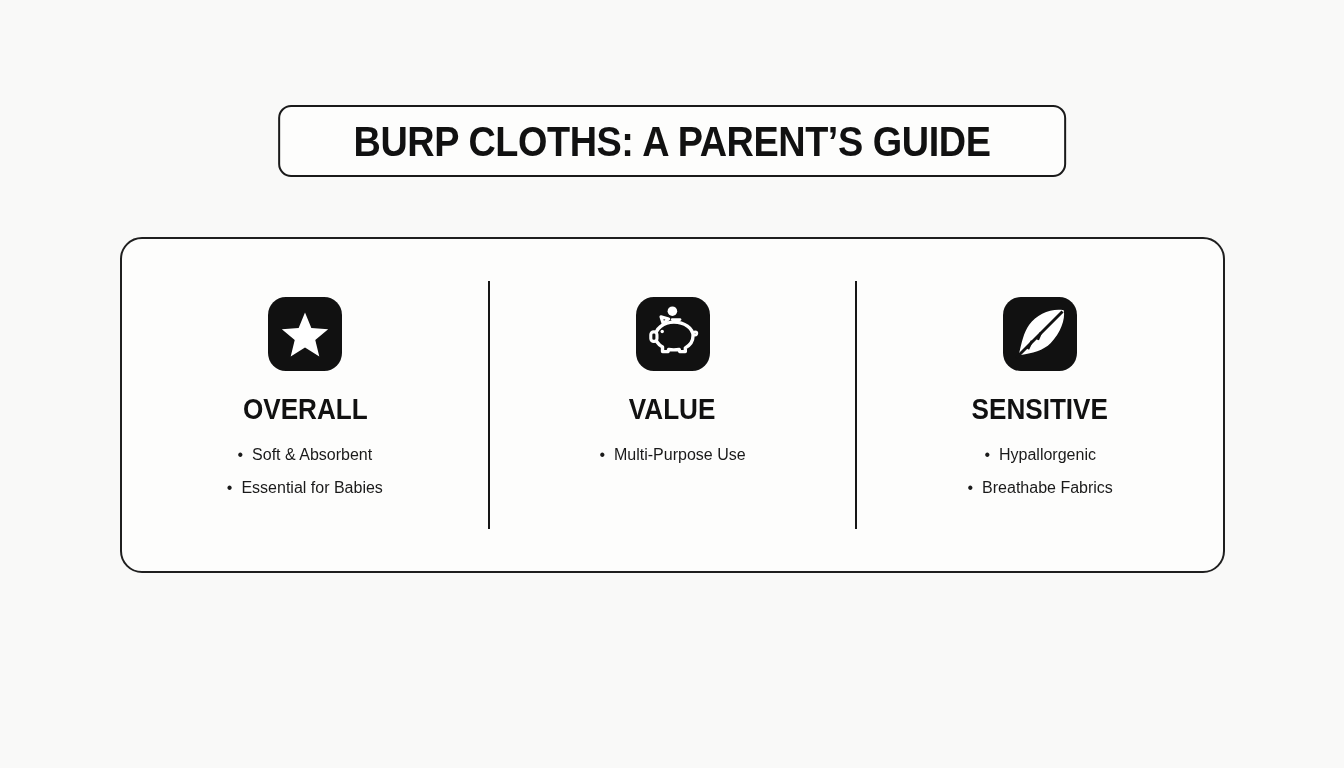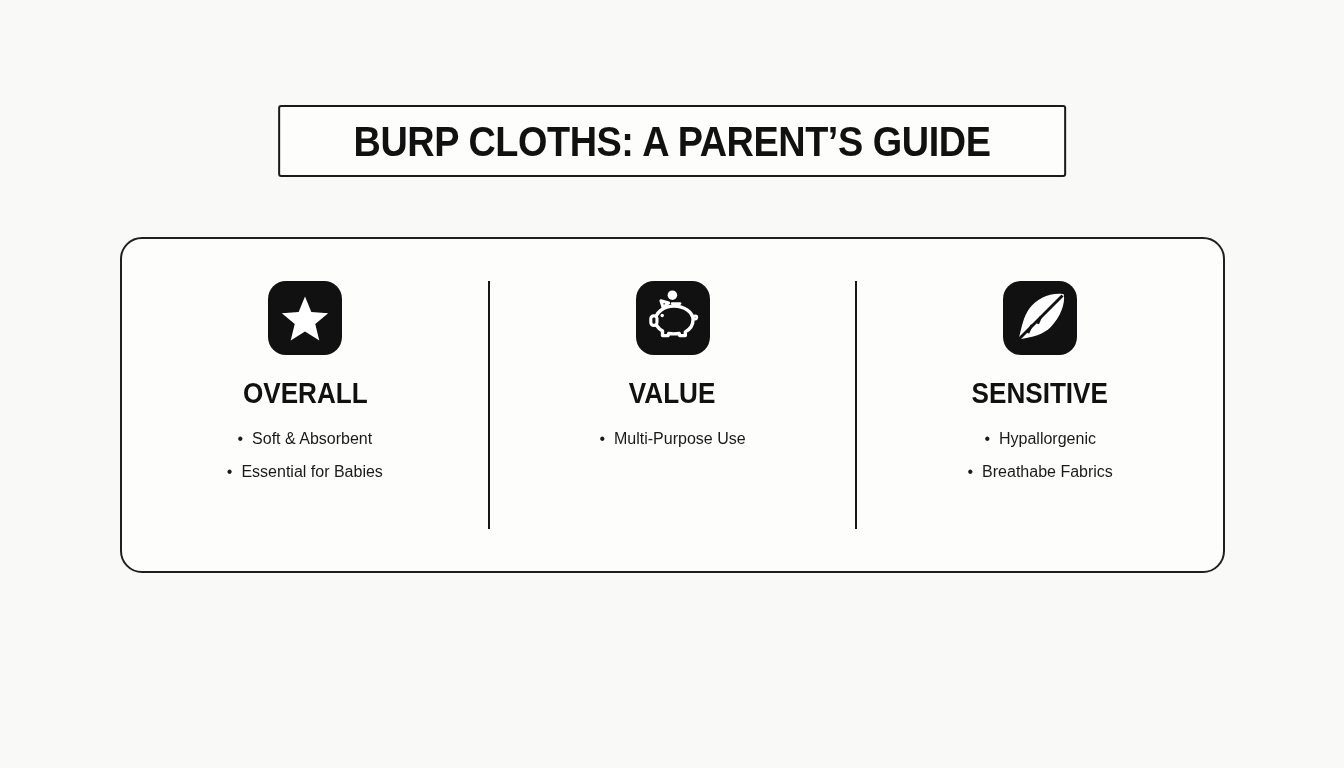--- a/index.html
+++ b/index.html
@@ -18,21 +18,21 @@
 
   
   .title-box {
     position: absolute;
     top: 105px;
     left: 50%;
     transform: translateX(-50%);
     height: 72px;
     padding: 0 30px;
     border: 2.5px solid #1a1a1a;
-    border-radius: 3px;
+    border-radius: 13px;
     background: #fdfdfc;
     display: flex;
     align-items: center;
     justify-content: center;
     box-sizing: border-box;
     white-space: nowrap;
   }
   .title-text {
     display: inline-block;
     font-size: 43px;
@@ -57,21 +57,21 @@
     display: flex;
     flex-direction: row;
     align-items: stretch;
   }
 
   .column {
     flex: 1 1 0;
     display: flex;
     flex-direction: column;
     align-items: center;
-    padding-top: 42px;
+    padding-top: 58px;
     box-sizing: border-box;
   }
 
   .divider {
     width: 2px;
     height: 248px;
     background: #161616;
     align-self: center;
     flex: 0 0 auto;
   }

